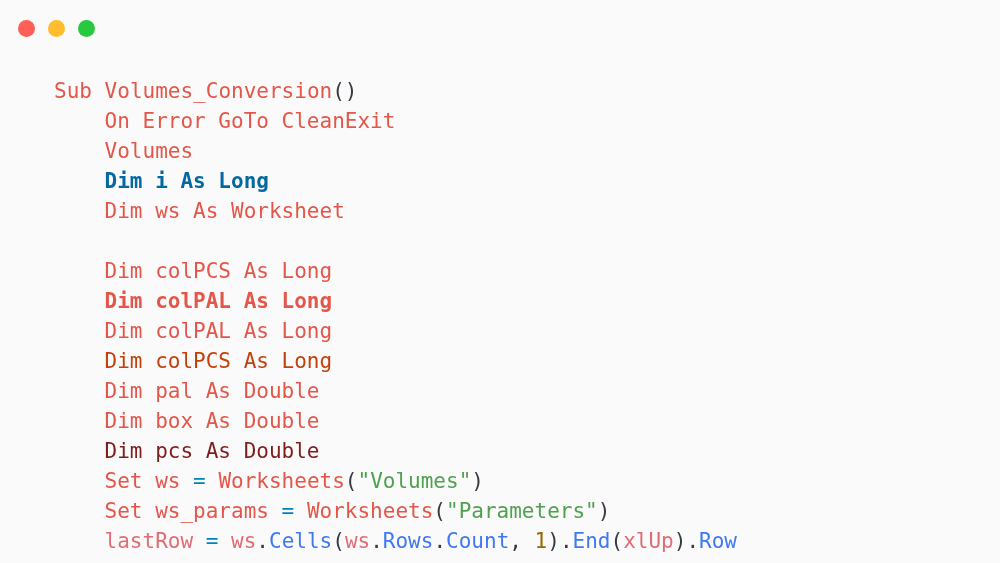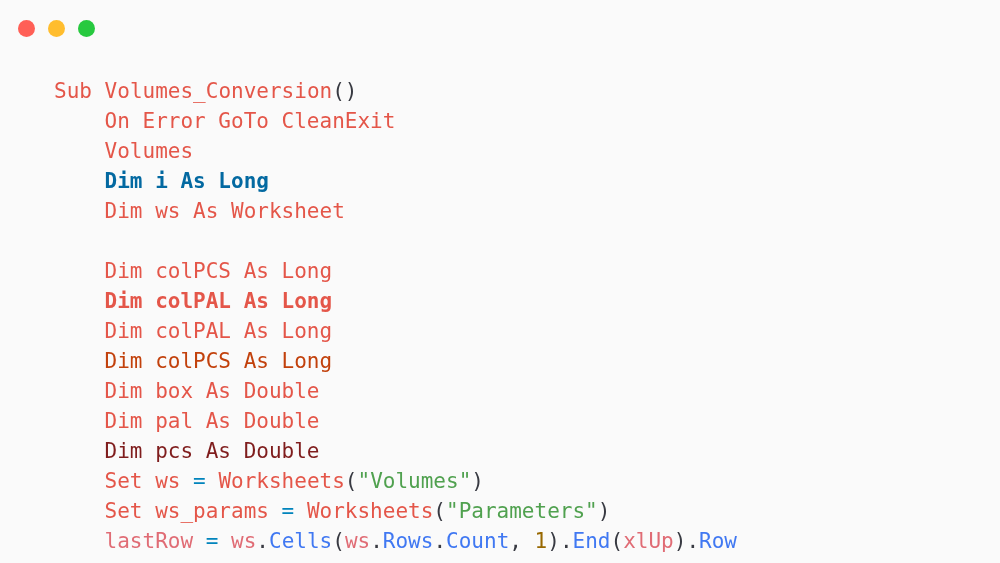--- a/index.html
+++ b/index.html
@@ -66,21 +66,21 @@
       <div class="line"><span class="tok" style="color: rgb(228, 86, 73);">Sub</span><span class="tok" style="color: rgb(56, 58, 66);"> </span><span class="tok" style="color: rgb(228, 86, 73);">Volumes_Conversion</span><span class="tok" style="color: rgb(56, 58, 66);">(</span><span class="tok" style="color: rgb(56, 58, 66);">)</span></div>
       <div class="line"><span class="tok">    </span><span class="tok" style="color: rgb(228, 86, 73);">On Error GoTo CleanExit</span></div>
       <div class="line"><span class="tok">    </span><span class="tok" style="color: rgb(228, 86, 73);">Volumes</span></div>
       <div class="line"><span class="tok">    </span><span class="tok" style="color: #0369a1; font-weight: bold;">Dim i As Long</span></div>
       <div class="line"><span class="tok">    </span><span class="tok" style="color: rgb(228, 86, 73);">Dim ws As Worksheet</span></div>
       <div class="line"><span class="tok">    </span></div>
       <div class="line"><span class="tok">    </span><span class="tok" style="color: rgb(228, 86, 73);">Dim colPCS As Long</span></div>
       <div class="line"><span class="tok">    </span><span class="tok" style="color: rgb(228, 86, 73); font-weight: bold;">Dim colPAL As Long</span></div>
       <div class="line"><span class="tok">    </span><span class="tok" style="color: rgb(228, 86, 73);">Dim colPAL As Long</span></div>
       <div class="line"><span class="tok">    </span><span class="tok" style="color: #c2410c;">Dim colPCS As Long</span></div>
+      <div class="line"><span class="tok">    </span><span class="tok" style="color: rgb(228, 86, 73);">Dim pal As Double</span></div>
       <div class="line"><span class="tok">    </span><span class="tok" style="color: rgb(228, 86, 73);">Dim box As Double</span></div>
-      <div class="line"><span class="tok">    </span><span class="tok" style="color: rgb(228, 86, 73);">Dim pal As Double</span></div>
       <div class="line"><span class="tok">    </span><span class="tok" style="color: #7f1d1d;">Dim pcs As Double</span></div>
       <div class="line"><span class="tok">    </span><span class="tok" style="color: rgb(228, 86, 73);">Set ws </span><span class="tok" style="color: rgb(1, 132, 188);">=</span><span class="tok" style="color: rgb(228, 86, 73);"> Worksheets</span><span class="tok" style="color: rgb(56, 58, 66);">(</span><span class="tok" style="color: rgb(80, 161, 79);">"Volumes"</span><span class="tok" style="color: rgb(56, 58, 66);">)</span></div>
       <div class="line"><span class="tok">    </span><span class="tok" style="color: rgb(228, 86, 73);">Set ws_params </span><span class="tok" style="color: rgb(1, 132, 188);">=</span><span class="tok" style="color: rgb(228, 86, 73);"> Worksheets</span><span class="tok" style="color: rgb(56, 58, 66);">(</span><span class="tok" style="color: rgb(80, 161, 79);">"Parameters"</span><span class="tok" style="color: rgb(56, 58, 66);">)</span></div>
       <div class="line"><span class="tok">    </span><span class="tok" style="color: rgb(224, 108, 117);">lastRow </span><span class="tok" style="color: rgb(1, 132, 188);">=</span><span class="tok" style="color: rgb(56, 58, 66);"> </span><span class="tok" style="color: rgb(224, 108, 117);">ws</span><span class="tok" style="color: rgb(56, 58, 66);">.</span><span class="tok" style="color: rgb(64, 120, 242);">Cells</span><span class="tok" style="color: rgb(56, 58, 66);">(</span><span class="tok" style="color: rgb(224, 108, 117);">ws</span><span class="tok" style="color: rgb(56, 58, 66);">.</span><span class="tok" style="color: rgb(64, 120, 242);">Rows</span><span class="tok" style="color: rgb(56, 58, 66);">.</span><span class="tok" style="color: rgb(64, 120, 242);">Count</span><span class="tok" style="color: rgb(56, 58, 66);">, </span><span class="tok" style="color: rgb(152, 104, 1);">1</span><span class="tok" style="color: rgb(56, 58, 66);">)</span><span class="tok" style="color: rgb(56, 58, 66);">.</span><span class="tok" style="color: rgb(64, 120, 242);">End</span><span class="tok" style="color: rgb(56, 58, 66);">(</span><span class="tok" style="color: rgb(224, 108, 117);">xlUp</span><span class="tok" style="color: rgb(56, 58, 66);">)</span><span class="tok" style="color: rgb(56, 58, 66);">.</span><span class="tok" style="color: rgb(64, 120, 242);">Row</span></div>
     </div>
 
 </div>
 
 </body></html>

